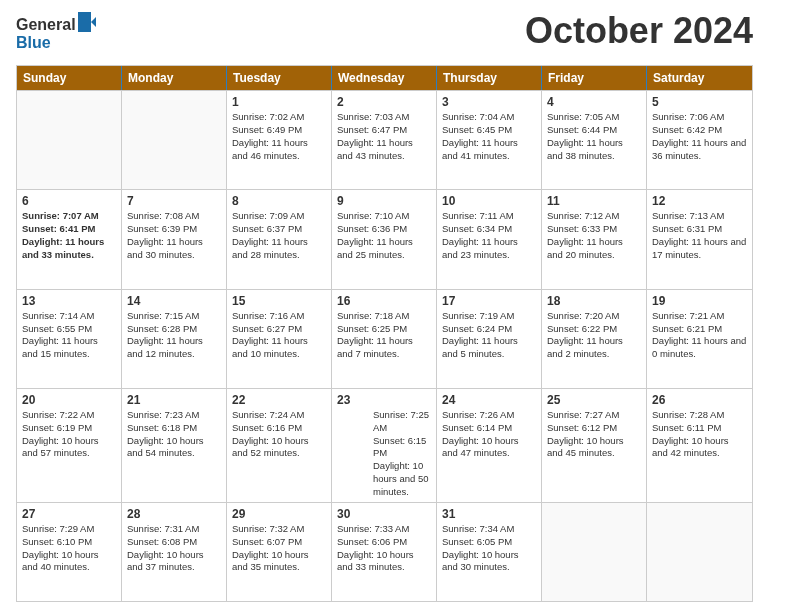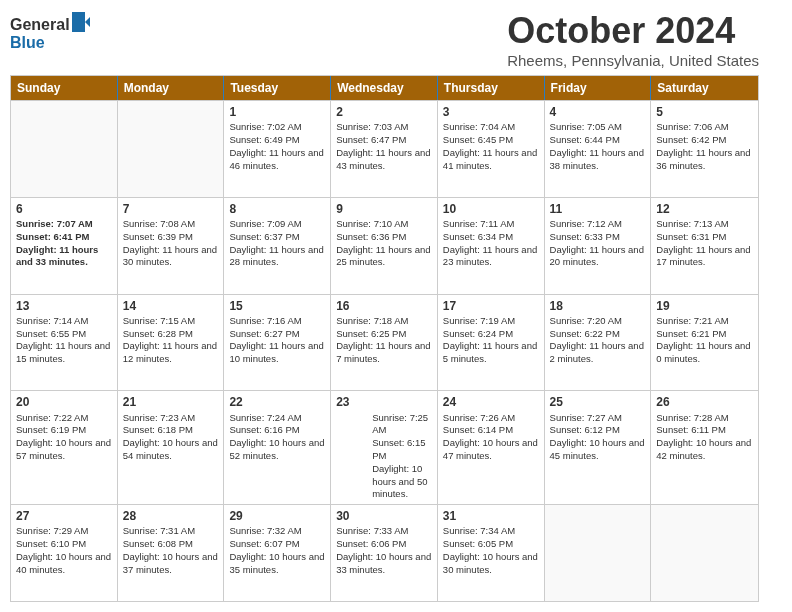--- a/index.html
+++ b/index.html
@@ -6,32 +6,32 @@
     body {
       font-family: Arial, sans-serif;
       background: #fff;
       width: 792px;
       height: 612px;
       overflow: hidden;
     }
     .page {
       width: 769px;
       height: 612px;
-      padding: 10px 10px;
+      padding: 10px 16px;
       display: flex;
       flex-direction: column;
     }
     .header {
       display: flex;
       justify-content: space-between;
       align-items: flex-start;
       margin-bottom: 6px;
     }
     .title-section {
-      text-align: left;
+      text-align: center;
     }
     .month-title {
       font-size: 36px;
       font-weight: bold;
       color: #333;
     }
     .location {
       font-size: 15px;
       color: #555;
     }
@@ -104,21 +104,20 @@
 
           <polygon points="62,2 75,2 75,22 62,22" fill="#1a6ca8"></polygon>
           <polygon points="75,12 85,2 85,22" fill="#1a6ca8"></polygon>
 
           <text x="0" y="38" font-family="Arial" font-size="16" font-weight="bold" fill="#1a6ca8">Blue</text>
         </svg>
       </div>
     </div>
     <div class="title-section">
       <div class="month-title">October 2024</div>
-      <div class="location">Rheems, Pennsylvania, United States</div>
     </div>
   </div>
 
   <div class="calendar">
     <div class="cal-header" id="cal-header">
         <div class="cal-header-cell">Sunday</div>
         <div class="cal-header-cell">Monday</div>
         <div class="cal-header-cell">Tuesday</div>
         <div class="cal-header-cell">Wednesday</div>
         <div class="cal-header-cell">Thursday</div>

